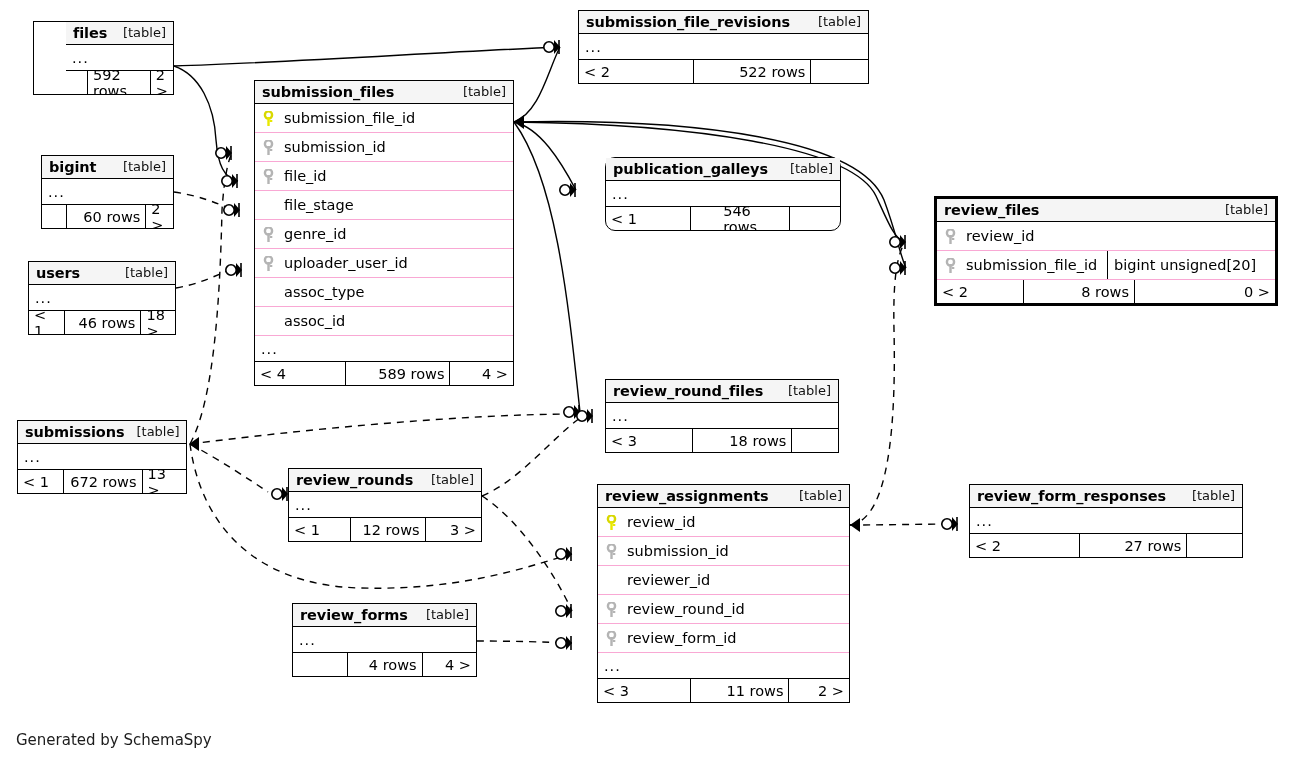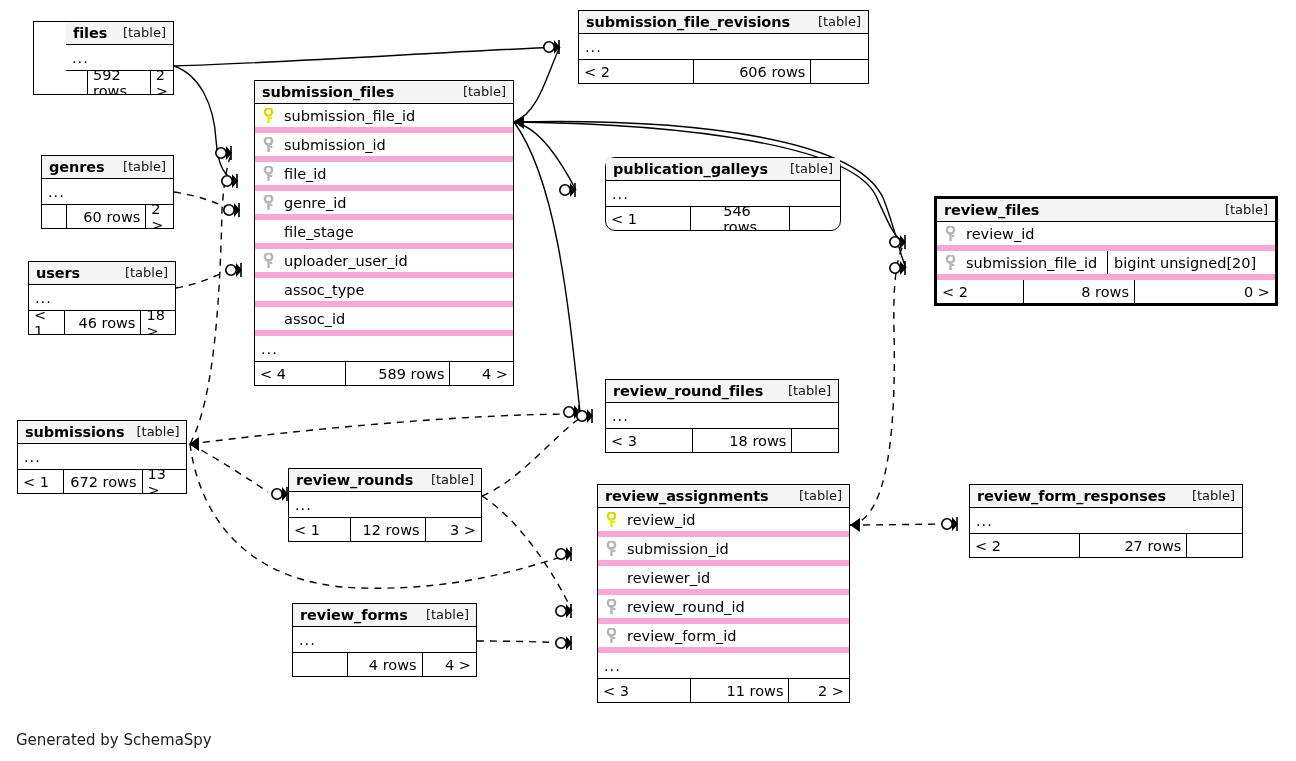--- a/index.html
+++ b/index.html
@@ -58,21 +58,21 @@
   .tbl-tag {
     font-size: 13px;
     color: #111111;
     padding-left: 12px;
   }
   .col-row {
     display: flex;
     align-items: center;
     height: 29px;
     box-sizing: border-box;
-    border-bottom: 6px solid #f9a8d4;
+    border-bottom: 1px solid #f9a8d4;
     padding-left: 8px;
     white-space: nowrap;
     font-size: 14.5px;
   }
   .col-row:last-child { border-bottom: none; }
   .col-row .keyicon {
     width: 15px;
     display: inline-block;
     margin-right: 6px;
     flex: 0 0 auto;
@@ -221,21 +221,21 @@
     <div class="ellipsis-row">...</div>
     <div class="footer-row">
       <div class="footer-cell left" style="width:26px;"></div>
       <div class="footer-cell mid" style="width:86px;">592 rows</div>
       <div class="footer-cell right" style="width:29px;">2 &gt;</div>
     </div>
   </div>
 
   <div class="table-node" style="left:41px;top:155px;width:133px;">
     <div class="tbl-header">
-      <span class="tbl-name">genres</span>
+      <span class="tbl-name">bigint</span>
       <span class="tbl-tag">[table]</span>
     </div>
     <div class="ellipsis-row">...</div>
     <div class="footer-row">
       <div class="footer-cell left" style="width:24px;"></div>
       <div class="footer-cell mid" style="width:81px;">60 rows</div>
       <div class="footer-cell right" style="width:28px;">2 &gt;</div>
     </div>
   </div>
 
@@ -288,30 +288,30 @@
     </div>
     <div class="col-row">
       <span class="keyicon"><svg class="key" width="11" height="16" viewBox="0 0 11 16">
             <circle cx="5.5" cy="4" r="3.6" fill="none" stroke="#b4b4b4" stroke-width="2.4"></circle>
             <rect x="4.3" y="6" width="2.4" height="9" fill="#b4b4b4"></rect>
             <rect x="6.7" y="9" width="2.6" height="2" fill="#b4b4b4"></rect>
           </svg></span>
       <span class="col-name">file_id</span>
     </div>
     <div class="col-row">
-      <span class="keyicon"><svg class="key" width="11" height="16" viewBox="0 0 11 16">
-            <circle cx="5.5" cy="4" r="3.6" fill="none" stroke="#b4b4b4" stroke-width="2.4"></circle>
-            <rect x="4.3" y="6" width="2.4" height="9" fill="#b4b4b4"></rect>
-            <rect x="6.7" y="9" width="2.6" height="2" fill="#b4b4b4"></rect>
-          </svg></span>
-      <span class="col-name">genre_id</span>
-    </div>
-    <div class="col-row">
       <span class="keyicon"></span>
       <span class="col-name">file_stage</span>
+    </div>
+    <div class="col-row">
+      <span class="keyicon"><svg class="key" width="11" height="16" viewBox="0 0 11 16">
+            <circle cx="5.5" cy="4" r="3.6" fill="none" stroke="#b4b4b4" stroke-width="2.4"></circle>
+            <rect x="4.3" y="6" width="2.4" height="9" fill="#b4b4b4"></rect>
+            <rect x="6.7" y="9" width="2.6" height="2" fill="#b4b4b4"></rect>
+          </svg></span>
+      <span class="col-name">genre_id</span>
     </div>
     <div class="col-row">
       <span class="keyicon"><svg class="key" width="11" height="16" viewBox="0 0 11 16">
             <circle cx="5.5" cy="4" r="3.6" fill="none" stroke="#b4b4b4" stroke-width="2.4"></circle>
             <rect x="4.3" y="6" width="2.4" height="9" fill="#b4b4b4"></rect>
             <rect x="6.7" y="9" width="2.6" height="2" fill="#b4b4b4"></rect>
           </svg></span>
       <span class="col-name">uploader_user_id</span>
     </div>
     <div class="col-row">
@@ -357,21 +357,21 @@
   </div>
 
   <div class="table-node" style="left:578px;top:10px;width:291px;">
     <div class="tbl-header">
       <span class="tbl-name">submission_file_revisions</span>
       <span class="tbl-tag">[table]</span>
     </div>
     <div class="ellipsis-row">...</div>
     <div class="footer-row">
       <div class="footer-cell left" style="width:115px;">&lt; 2</div>
-      <div class="footer-cell mid" style="width:118px;">606 rows</div>
+      <div class="footer-cell mid" style="width:118px;">522 rows</div>
       <div class="footer-cell right" style="width:58px;"></div>
     </div>
   </div>
 
   <div class="table-node" style="left:605px;top:157px;width:236px;border-radius:10px;">
     <div class="tbl-header">
       <span class="tbl-name">publication_galleys</span>
       <span class="tbl-tag">[table]</span>
     </div>
     <div class="ellipsis-row">...</div>

